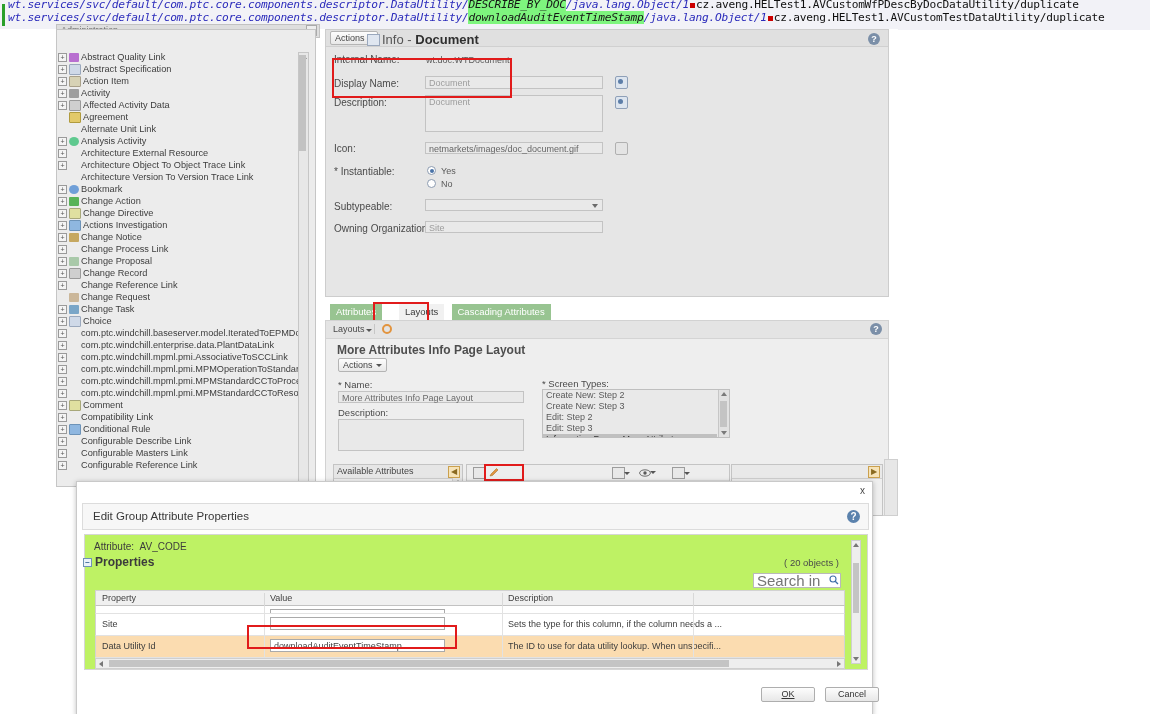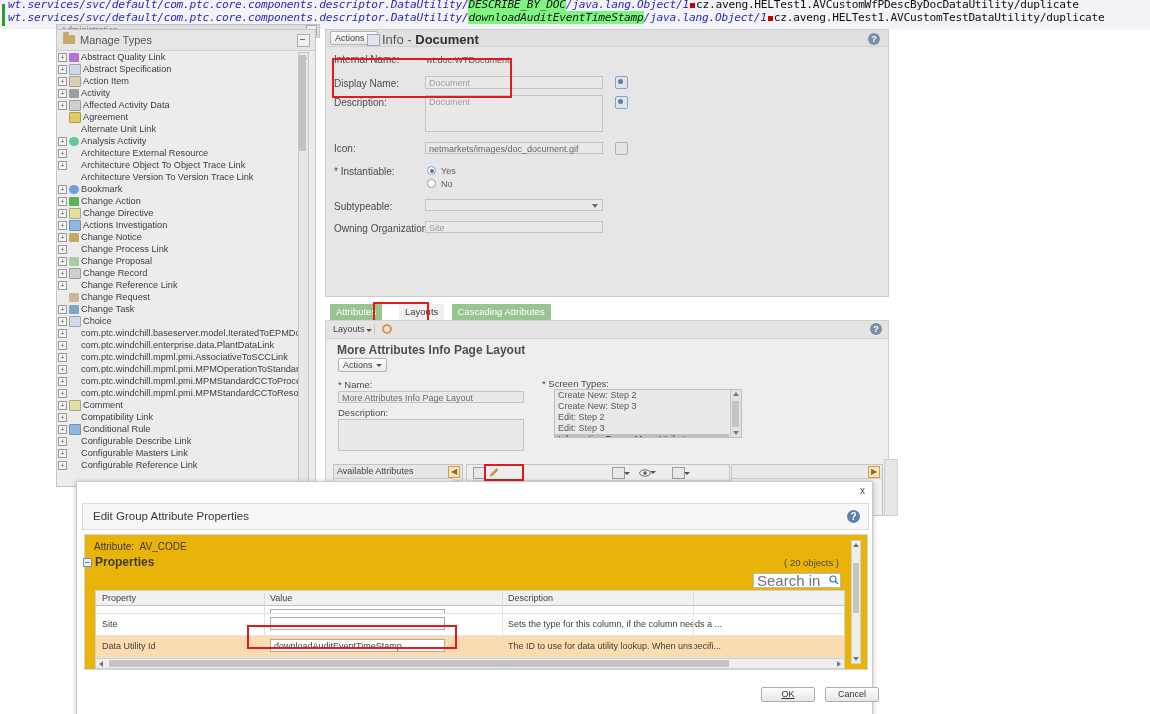--- a/index.html
+++ b/index.html
@@ -108,21 +108,21 @@
   .lbar .drop{position:absolute;left:7px;top:3px;font-size:9px;color:#4a4a4a;}
   .lbar .drop:after{content:"";position:absolute;right:-7px;top:5px;border-left:3px solid transparent;border-right:3px solid transparent;border-top:3px solid #555;}
   .lbar .sep{position:absolute;left:48px;top:3px;width:1px;height:10px;background:#c6c6c6;}
   .lbar .gear{position:absolute;left:56px;top:3px;width:10px;height:10px;border-radius:50%;border:2px solid #e2943f;box-sizing:border-box;}
   .lhead{position:absolute;left:11px;top:22px;font-size:12px;font-weight:bold;color:#4e4e4e;}
   .btn-actions2{position:absolute;left:12px;top:37px;height:12px;line-height:12px;padding:0 13px 0 4px;font-size:9px;
                border:1px solid #b4b4b4;background:linear-gradient(#fdfdfd,#e8e8e8);color:#444;border-radius:2px;}
   .btn-actions2:after{content:"";position:absolute;right:4px;top:5px;border-left:3px solid transparent;border-right:3px solid transparent;border-top:3px solid #555;}
 
   .lbl{position:absolute;font-size:9.5px;color:#4a4a4a;}
-  .screenlist{position:absolute;background:#e9e9e9;border:1px solid #bfbfbf;overflow:hidden;margin-left:12px;}
+  .screenlist{position:absolute;background:#e9e9e9;border:1px solid #bfbfbf;overflow:hidden;}
   .sli{height:11px;line-height:11px;font-size:9px;color:#5a5a5a;padding-left:3px;}
   .sli.sel{background:#c0c0c0;color:#333;}
   .slscroll{position:absolute;right:0;top:0;width:10px;height:100%;background:#e2e2e2;border-left:1px solid #c6c6c6;}
   .slthumb{position:absolute;left:1px;top:11px;width:7px;height:26px;background:#c4c4c4;}
   .arrU{position:absolute;left:2px;top:2px;border-left:3px solid transparent;border-right:3px solid transparent;border-bottom:4px solid #7a7a7a;}
   .arrD{position:absolute;left:2px;bottom:2px;border-left:3px solid transparent;border-right:3px solid transparent;border-top:4px solid #7a7a7a;}
 
   
   .avail{position:absolute;left:333px;top:435px;width:128px;height:50px;background:#eeeeee;border:1px solid #c4c4c4;}
   .availhd{height:13px;line-height:13px;font-size:9px;color:#444;padding-left:3px;background:#e6e6e6;border-bottom:1px solid #cdcdcd;position:relative;}
@@ -144,21 +144,21 @@
   
   .overlay{position:absolute;left:76px;top:481px;width:795px;height:233px;background:#ffffff;border:1px solid #c9c9c9;
            box-shadow:0 1px 5px rgba(0,0,0,.25);}
   .dlg-closebar{position:absolute;left:0;top:0;width:100%;height:18px;background:#ffffff;}
   .dlg-close{position:absolute;right:7px;top:3px;font-size:10px;color:#4a4a4a;cursor:pointer;}
   .dlg-titlebar{position:absolute;left:5px;top:21px;width:785px;height:25px;background:#f7f7f7;border:1px solid #dcdcdc;}
   .dlg-title{position:absolute;left:10px;top:6px;font-size:11.5px;color:#383838;}
   .dlg-help{position:absolute;right:8px;top:6px;width:13px;height:13px;border-radius:50%;background:#5b82ad;color:#fff;
             font-size:10px;line-height:13px;text-align:center;font-weight:bold;}
 
-  .dlg-body{position:absolute;left:7px;top:52px;width:782px;height:134px;background:#eab308;border:1px solid #d6d6d6;}
+  .dlg-body{position:absolute;left:7px;top:52px;width:782px;height:134px;background:#bef264;border:1px solid #d6d6d6;}
   .attrline{position:absolute;left:9px;top:6px;font-size:10px;color:#3c3c3c;}
   .attrline b{font-weight:normal;}
   .propshdr{position:absolute;left:10px;top:20px;font-size:12px;font-weight:bold;color:#3c3c3c;}
   .propsexp{position:absolute;left:-12px;top:3px;width:9px;height:9px;border:1px solid #6f93b5;background:#eaf1f8;
             font-size:8px;line-height:7px;text-align:center;color:#3c6a98;box-sizing:border-box;}
   .objcount{position:absolute;right:28px;top:22px;font-size:9.5px;color:#4a4a4a;}
 
   .searchwrap{position:absolute;right:26px;top:38px;width:86px;height:13px;background:#fff;border:1px solid #b9b9b9;}
   .searchwrap input{border:none;outline:none;width:66px;height:11px;font-size:15px;color:#777;padding-left:3px;
                     font-family:"Liberation Sans",sans-serif;background:transparent;}
@@ -212,25 +212,20 @@
 
 <div class="page">
   <div class="pagebg"></div>
 
   <div class="admin-header">
     <span>Administration</span>
     <span class="collapse"></span>
   </div>
 
   <div class="leftpanel">
-    <div class="mt-bar">
-      <span class="folder"></span>
-      <span class="lbl">Manage Types</span>
-      <span class="minus"></span>
-    </div>
     <div class="tree" id="tree-root">
         <div class="tnode"><span class="texp">+</span><span class="ticon i0"></span><span>Abstract Quality Link</span></div>
         <div class="tnode"><span class="texp">+</span><span class="ticon i1"></span><span>Abstract Specification</span></div>
         <div class="tnode"><span class="texp">+</span><span class="ticon i2"></span><span>Action Item</span></div>
         <div class="tnode"><span class="texp">+</span><span class="ticon i3"></span><span>Activity</span></div>
         <div class="tnode"><span class="texp">+</span><span class="ticon i4"></span><span>Affected Activity Data</span></div>
         <div class="tnode"><span class="texp none"></span><span class="ticon i5"></span><span>Agreement</span></div>
         <div class="tnode"><span class="texp none"></span><span class="ticon none"></span><span>Alternate Unit Link</span></div>
         <div class="tnode"><span class="texp">+</span><span class="ticon i6"></span><span>Analysis Activity</span></div>
         <div class="tnode"><span class="texp">+</span><span class="ticon none"></span><span>Architecture External Resource</span></div>

